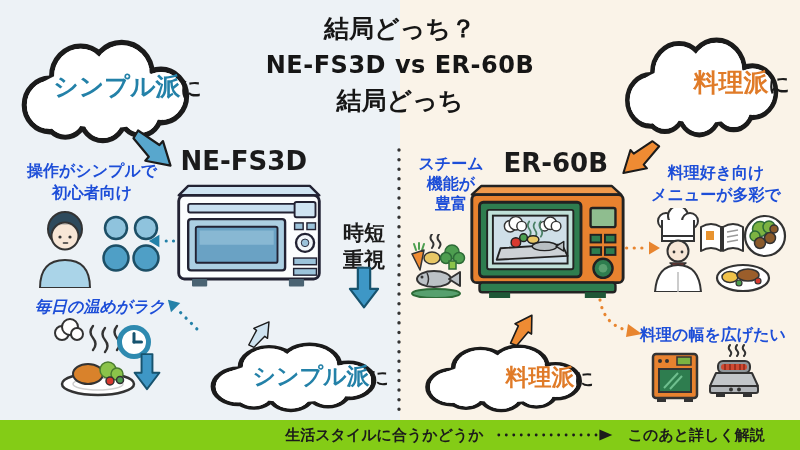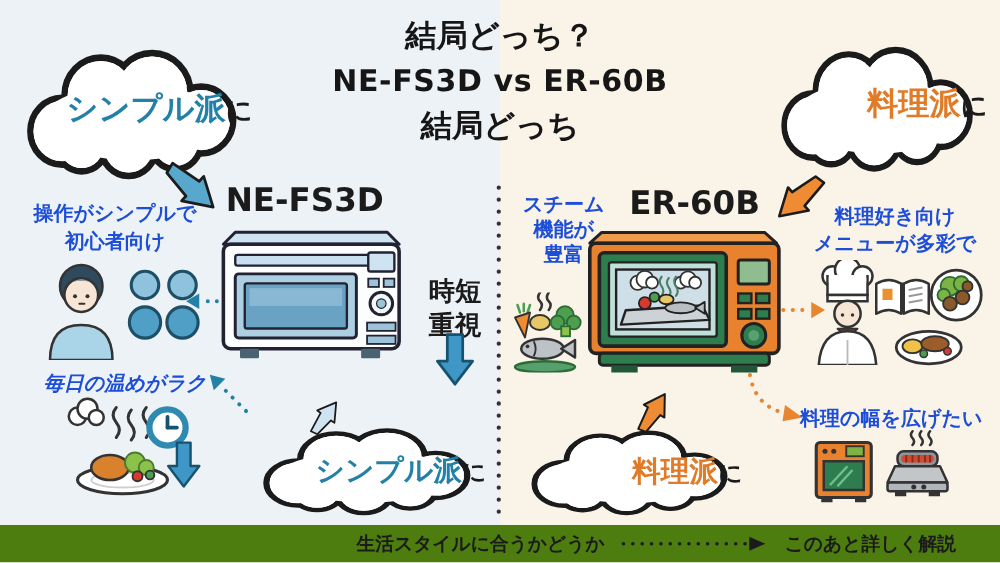--- a/index.html
+++ b/index.html
@@ -17,21 +17,21 @@
   .title .t3{ font-size:25px; line-height:34px; }
   .cloud-text{ text-align:right; }
   .cloud-text .hl-blue{ color:#2381a8; font-size:25px; }
   .cloud-text .hl-orange{ color:#e07b28; font-size:25px; }
   .cloud-text .sfx{ color:#1b1b1b; font-size:21px; }
   .cloud-text-sm .hl-blue{ color:#2381a8; font-size:23px; }
   .cloud-text-sm .hl-orange{ color:#e07b28; font-size:23px; }
   .cloud-text-sm .sfx{ color:#1b1b1b; font-size:19px; }
   .feat{ font-size:16px; line-height:22px; text-align:center; color:#1d4ed8; }
   .priority{ font-size:21px; line-height:27px; text-align:center; }
-  .footer-bar{ left:0; top:420px; width:800px; height:30px; background:#4d7c0f;
+  .footer-bar{ left:0; top:420px; width:800px; height:30px; background:#84cc16;
     display:flex; align-items:center; justify-content:center; padding-left:250px; gap:12px; }
   .footer-bar .ftxt{ font-size:15px; color:#1b1b1b; white-space:nowrap; }
   svg{ display:block; }
 </style>
 </head>
 <body>
 
 <div id="stage">
 
   <svg width="0" height="0" style="position:absolute">

